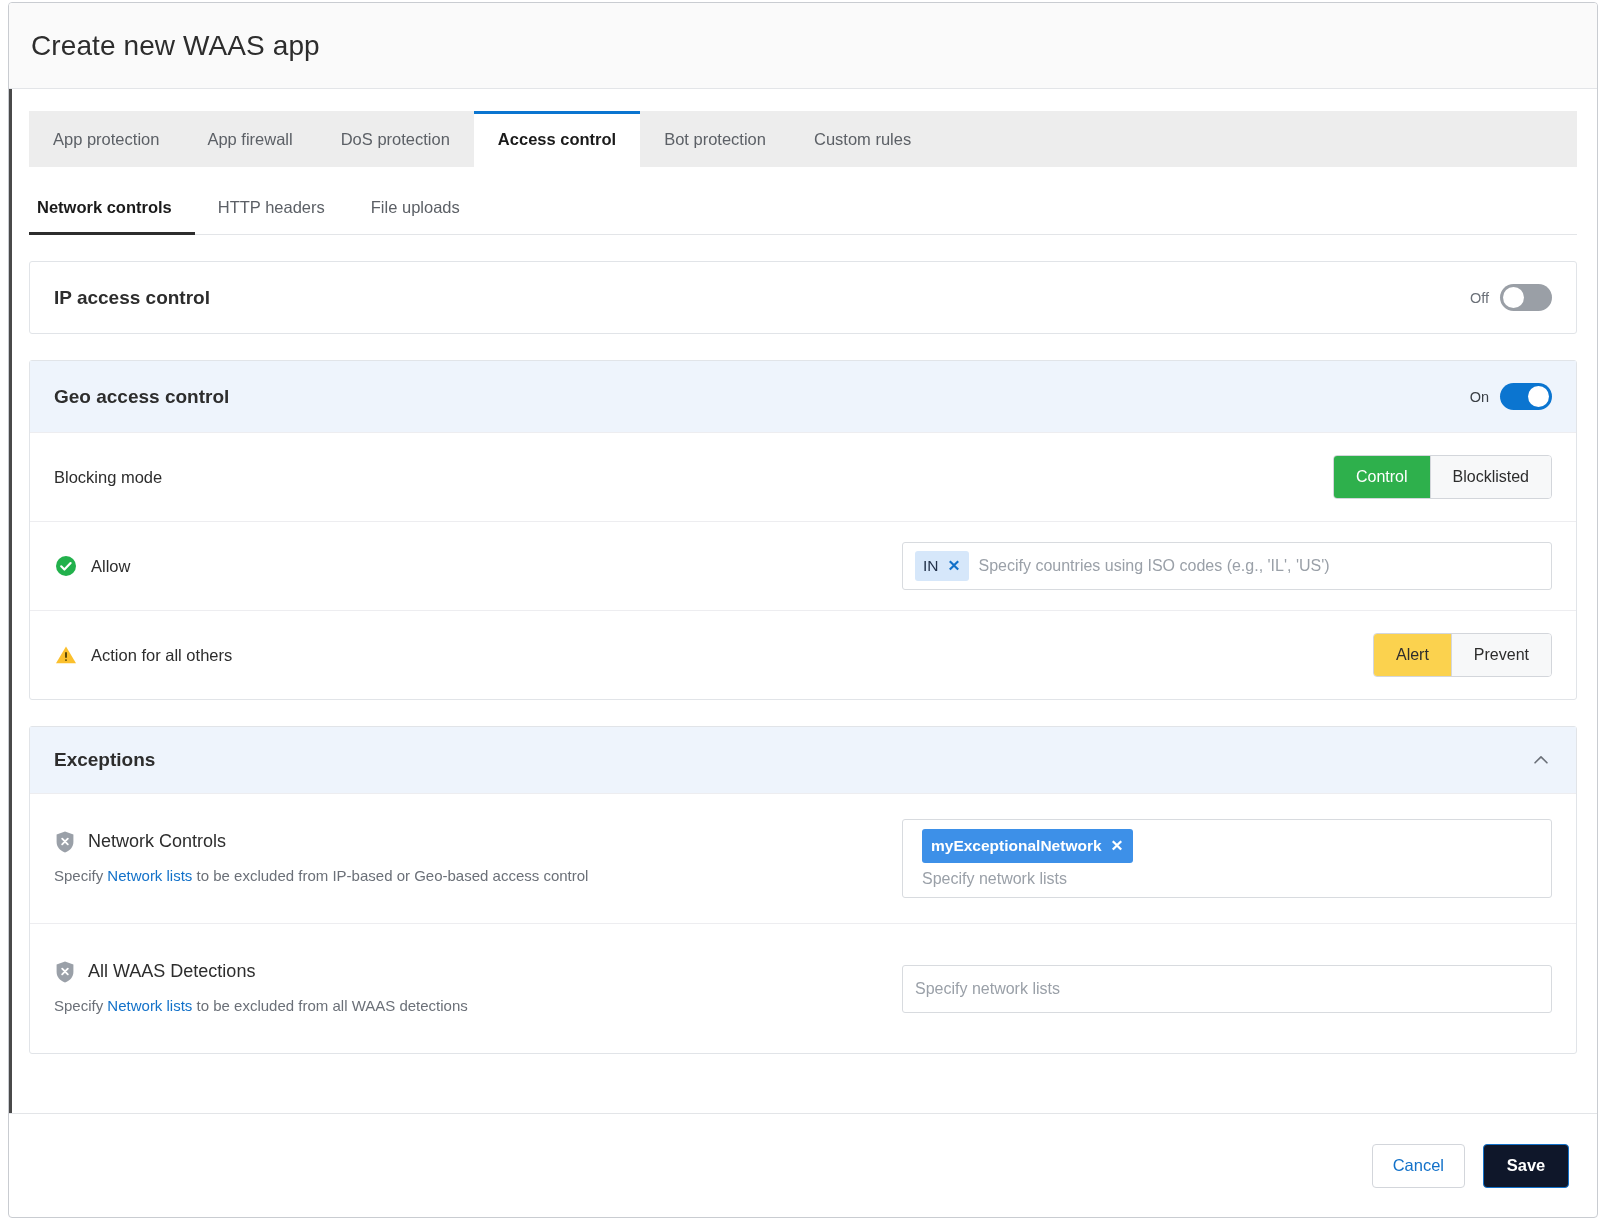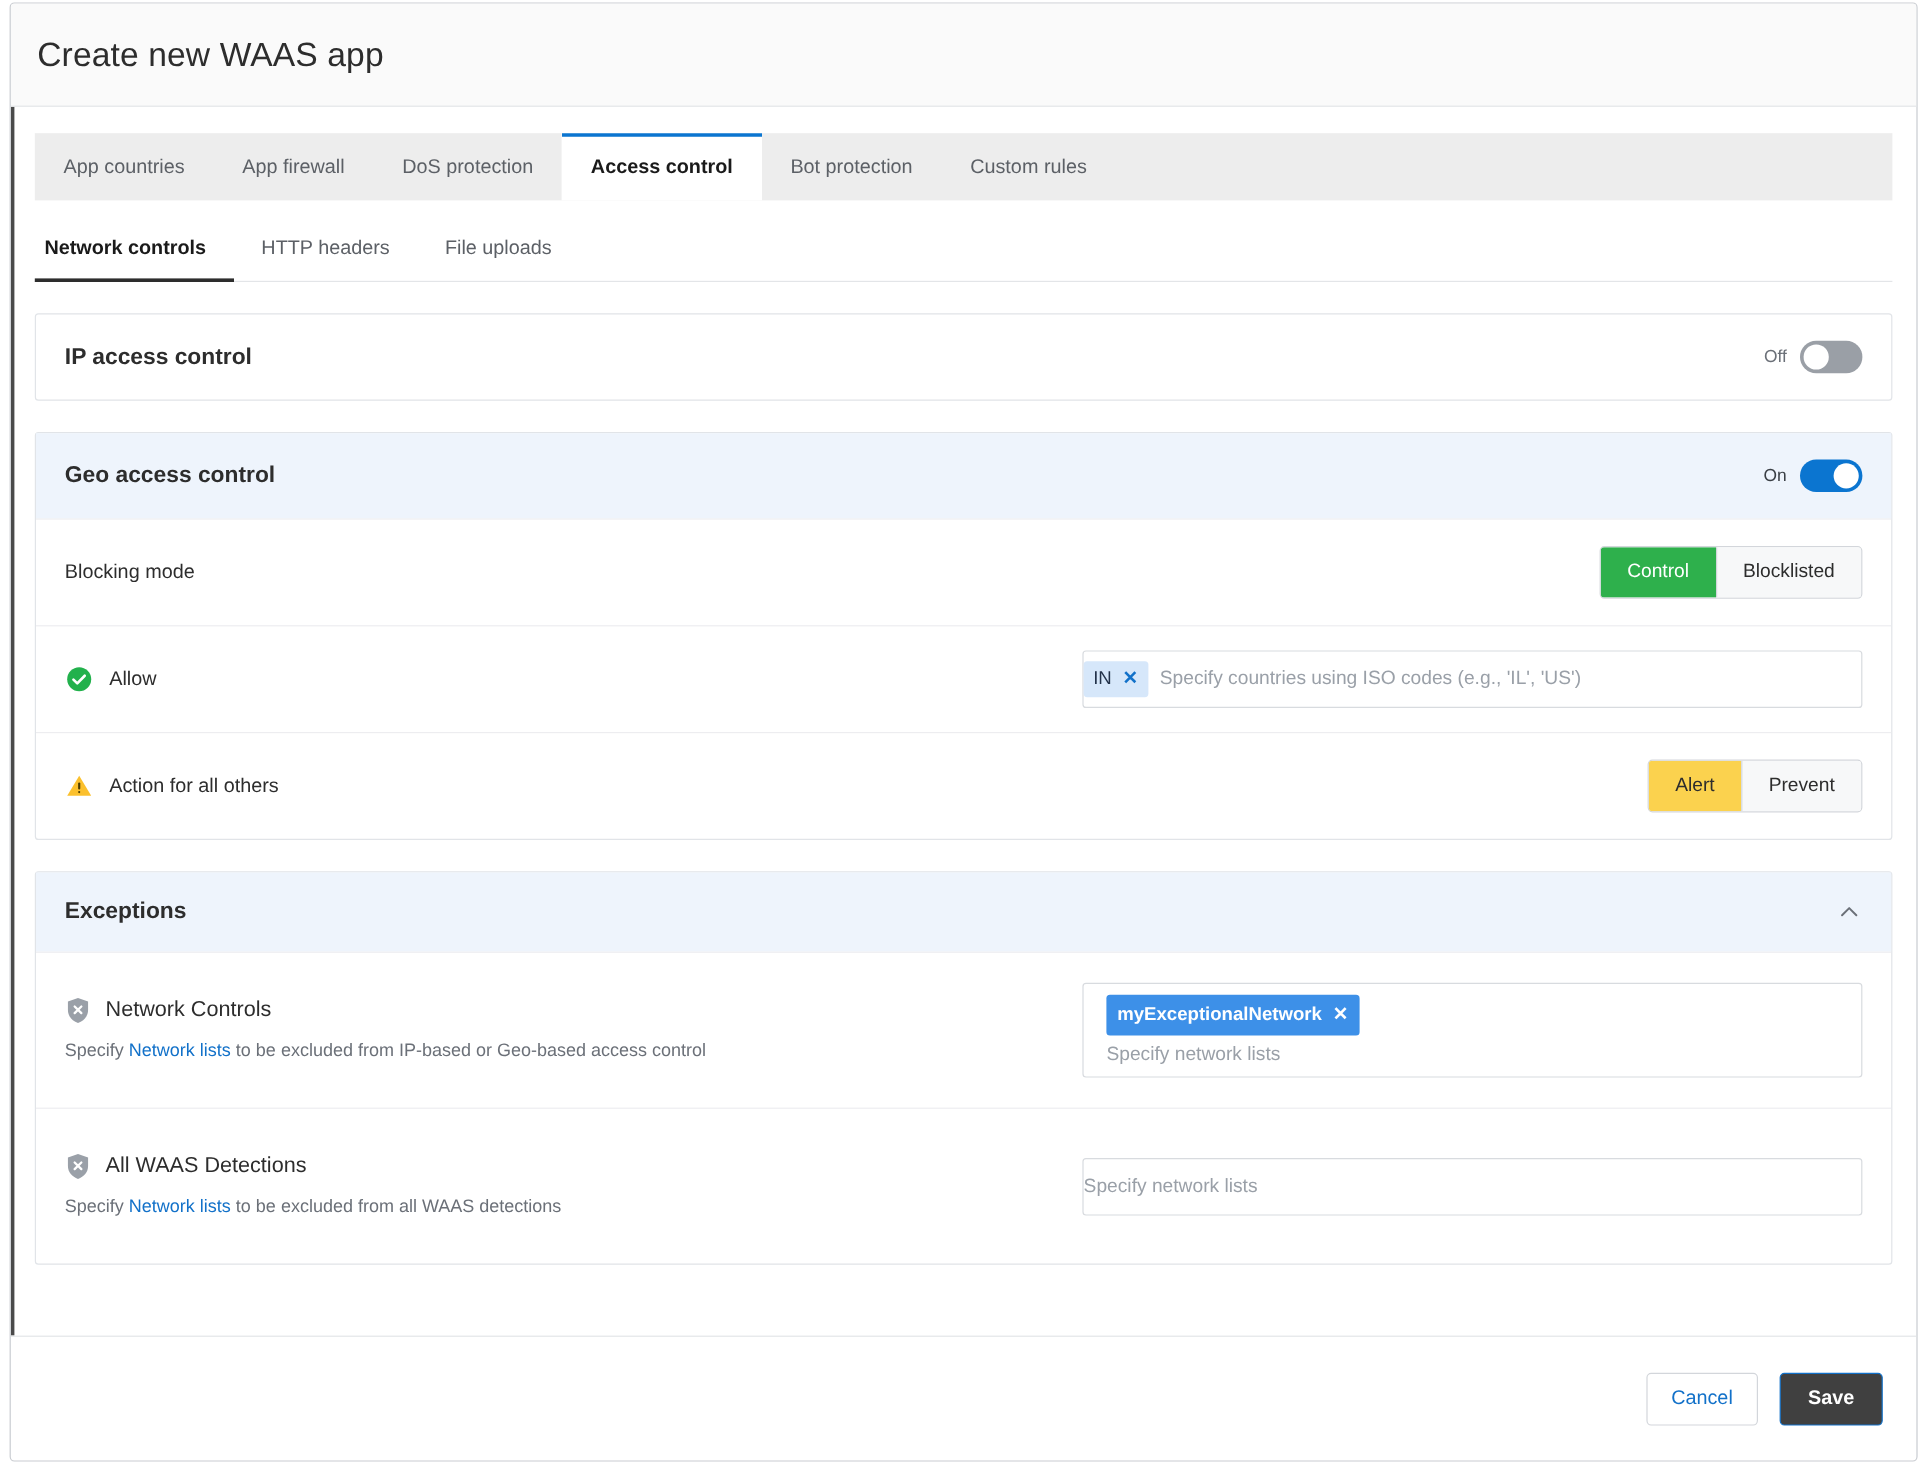--- a/index.html
+++ b/index.html
@@ -204,21 +204,21 @@
 
   
   .field {
     border: 1px solid #d8dbdf;
     border-radius: 3px;
     background: #ffffff;
     min-height: 48px;
     width: 650px;
     display: flex;
     align-items: center;
-    padding: 0 0;
+    padding: 0 12px;
     gap: 10px;
     flex-wrap: wrap;
   }
   .field.stacked {
     flex-direction: column;
     align-items: flex-start;
     padding: 9px 19px;
     gap: 7px;
     min-height: 76px;
     justify-content: center;
@@ -290,21 +290,21 @@
     justify-content: center;
     cursor: pointer;
     padding: 0 20px;
   }
   .btn.secondary {
     background: #ffffff;
     border: 1px solid #d3d6db;
     color: #1271c9;
   }
   .btn.primary {
-    background: #404040;
+    background: #0f172a;
     border: 1px solid #1271c9;
     color: #ffffff;
     font-weight: 600;
   }
 
   
   .ico { display: inline-flex; align-items: center; justify-content: center; flex: 0 0 auto; }
   .chev {
     width: 22px; height: 22px;
     color: #6b7078;
@@ -324,21 +324,21 @@
 
   <div class="titlebar">
     <h1>Create new WAAS app</h1>
   </div>
 
   <div class="body">
     <div class="scroll-edge"></div>
 
     <div class="tabstrip">
       <div class="tab">
-          <span>App countries</span>
+          <span>App protection</span>
         </div>
       <div class="tab">
           <span>App firewall</span>
         </div>
       <div class="tab">
           <span>DoS protection</span>
         </div>
       <div class="tab active">
           <span>Access control</span>
         </div>

